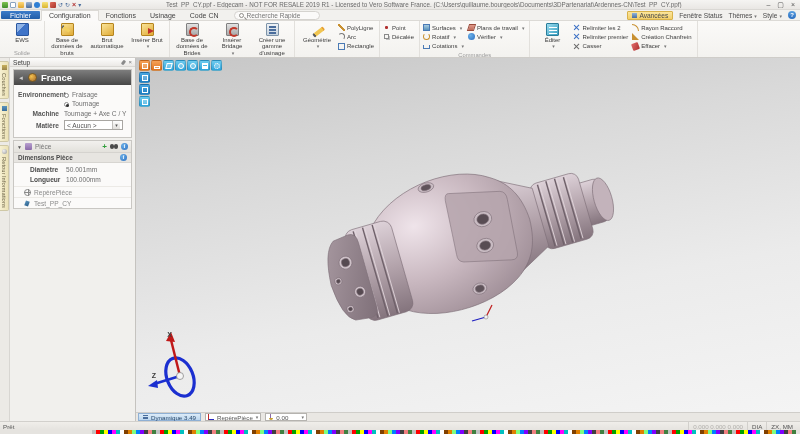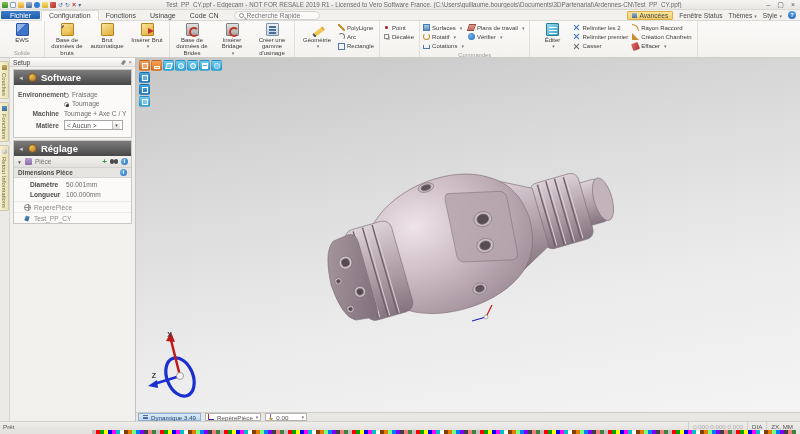--- a/index.html
+++ b/index.html
@@ -395,21 +395,21 @@
     <span class="ph-ic">
       <span class="pin"></span>
       <span>×</span>
     </span>
   </div>
 
   <div class="card">
     <div class="cardhead">
       <span class="chev">◄</span>
       <span class="cicon"></span>
-      <span>Software</span>
+      <span>France</span>
     </div>
     <div class="cardbody">
       <div class="frow">
         <span class="flabel">Environnement</span>
         <span class="radlist">
           <span class="radopt">
             <span class="radio"></span>
             <span>Fraisage</span>
           </span>
           <span class="radopt">
@@ -426,25 +426,20 @@
         <span class="flabel">Matière</span>
         <span class="selbox">
           <span>&lt; Aucun &gt;</span>
           <span class="selarrow">▾</span>
         </span>
       </div>
     </div>
   </div>
 
   <div class="card">
-    <div class="cardhead">
-      <span class="chev">◄</span>
-      <span class="cicon"></span>
-      <span>Réglage</span>
-    </div>
     <div class="piecerow">
       <span class="pr-chev">▼</span>
       <span class="pr-ic"></span>
       <span>Pièce</span>
       <span class="pr-right">
         <span class="plus">+</span>
         <span class="binoc"></span>
         <span class="infoic"></span>
       </span>
     </div>

